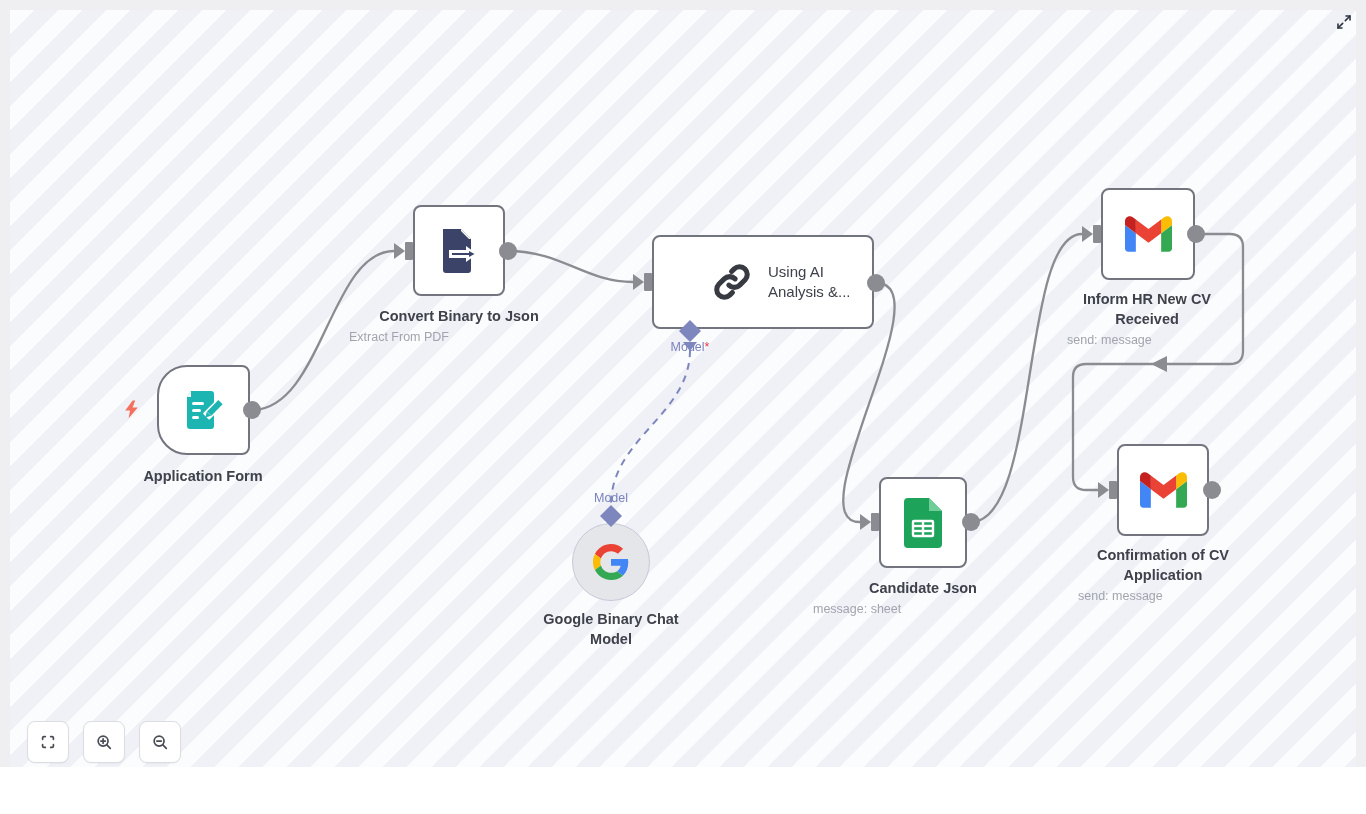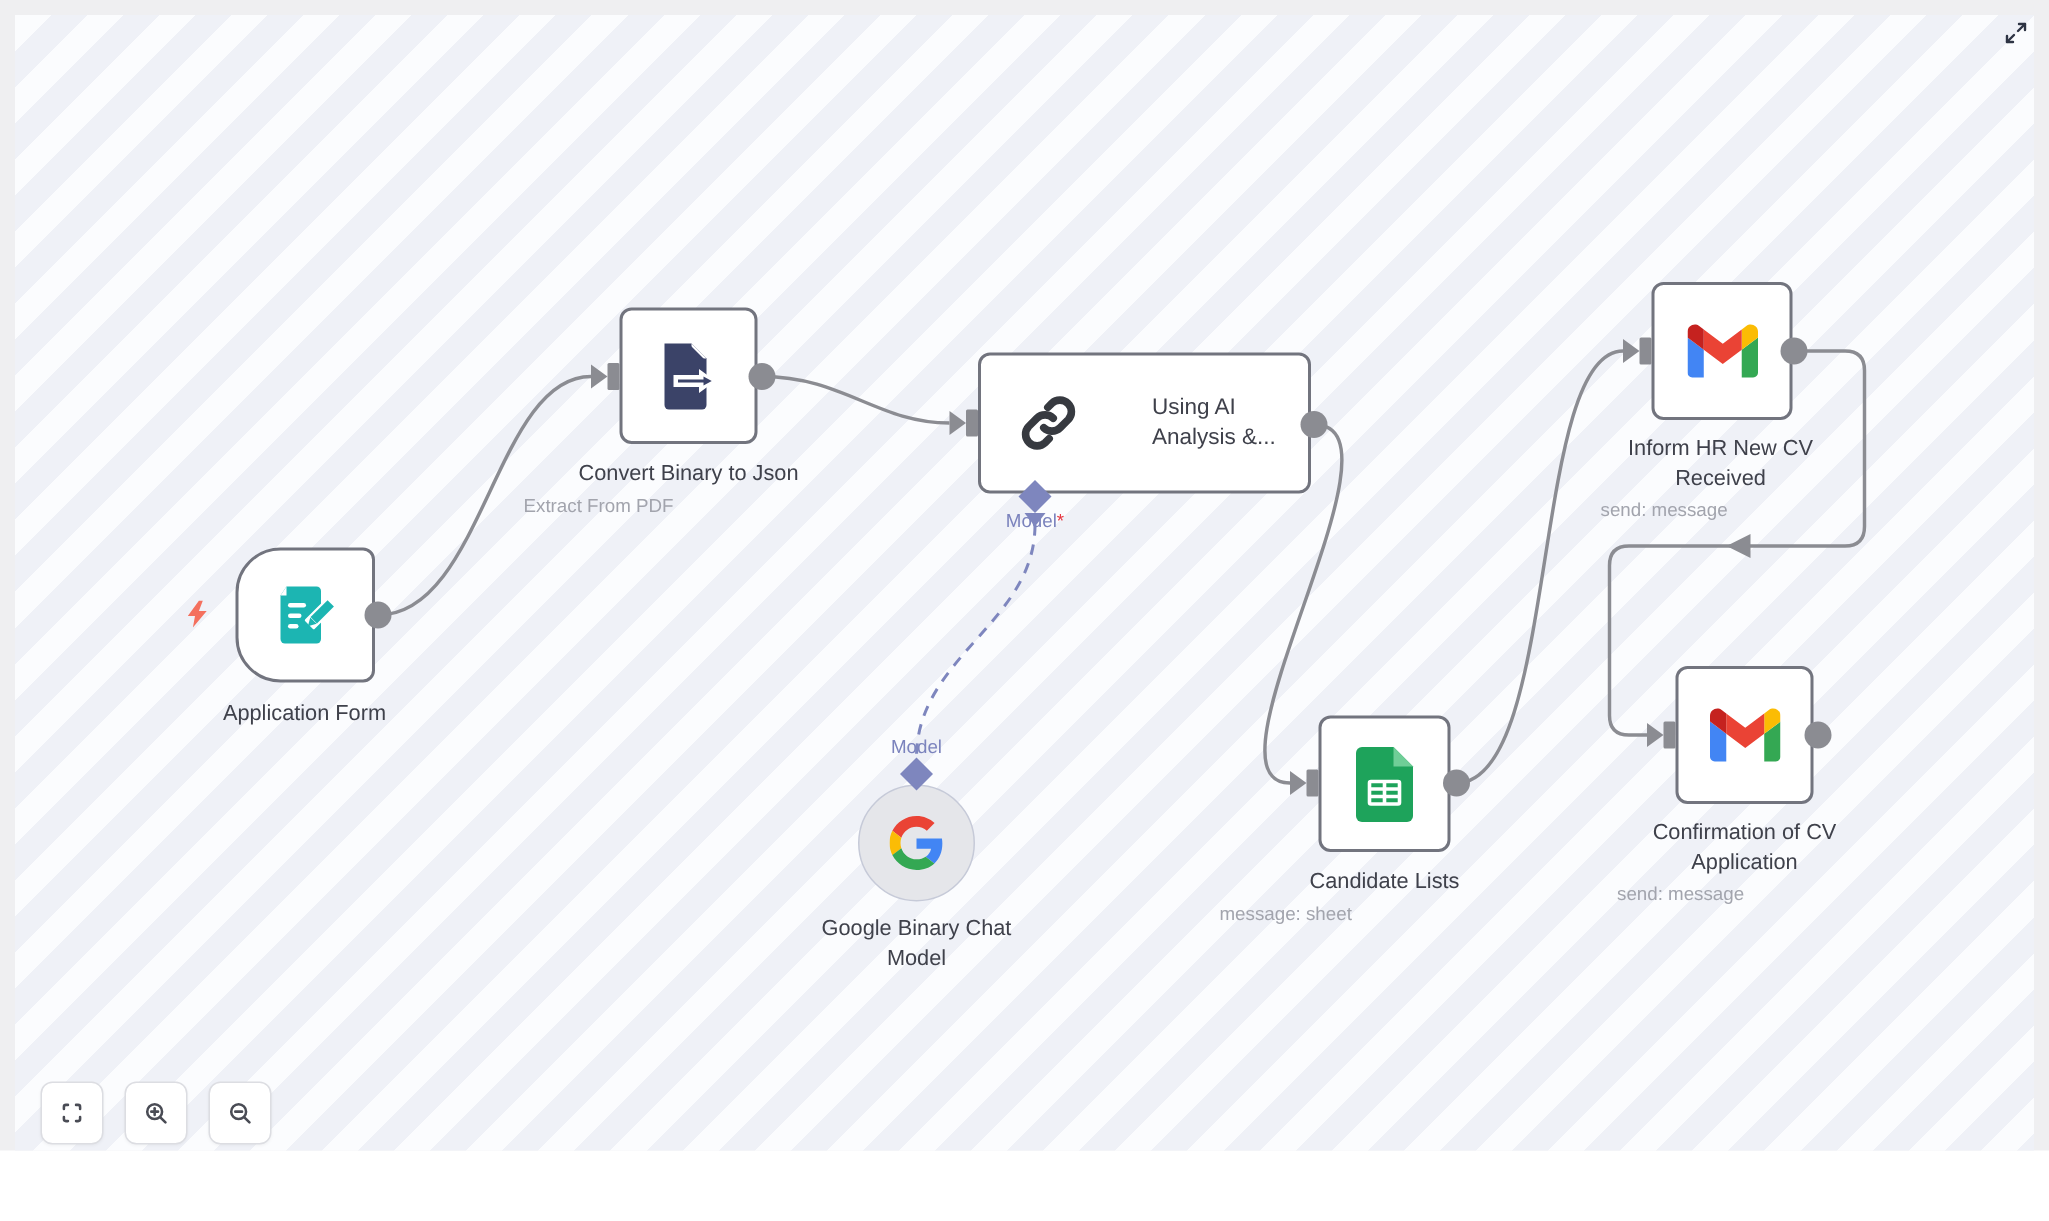--- a/index.html
+++ b/index.html
@@ -16,26 +16,26 @@
     position:absolute;left:10px;top:10px;width:1346px;height:757px;
     background:repeating-linear-gradient(135deg,#fbfcfe 0px,#fbfcfe 17px,#eff1f7 17px,#eff1f7 34px);
   }
   .node{
     position:absolute;box-sizing:border-box;background:#ffffff;
     border:2px solid #72747e;border-radius:8px;
     display:flex;align-items:center;justify-content:center;
   }
   .node.trigger{border-radius:30px 8px 8px 30px;}
   .node.circle{border-radius:50%;background:#e5e6ea;border:1.5px solid #c6cad8;}
-  .node.wide{justify-content:space-between;padding-left:24px;gap:15px;}
+  .node.wide{justify-content:flex-end;padding-left:24px;gap:15px;}
   .node-inner-title{
     width:104px;font-size:15px;font-weight:500;color:#3f414b;line-height:1.35;
   }
   .nlabel{
-    position:absolute;text-align:center;font-size:14.5px;font-weight:400;
+    position:absolute;text-align:center;font-size:14.5px;font-weight:700;
     color:#3f414b;line-height:1.4;
   }
   .nsub{
     position:absolute;text-align:left;font-size:12.5px;font-weight:400;
     color:#a2a4ad;line-height:1.3;
   }
   .port-label{
     position:absolute;text-align:center;font-size:12.5px;font-weight:400;
     color:#7b83bd;width:100px;
   }
@@ -148,21 +148,21 @@
   </svg>
 </div>
 
 <div class="nlabel" style="left:93px;top:466px;width:220px;">Application Form</div>
 
 <div class="nlabel" style="left:349px;top:306px;width:220px;">Convert Binary to Json</div>
 <div class="nsub" style="left:349px;top:329px;width:220px;">Extract From PDF</div>
 
 <div class="nlabel" style="left:526px;top:609px;width:170px;">Google Binary Chat Model</div>
 
-<div class="nlabel" style="left:813px;top:578px;width:220px;">Candidate Lists</div>
+<div class="nlabel" style="left:813px;top:578px;width:220px;">Candidate Json</div>
 <div class="nsub" style="left:813px;top:601px;width:220px;">message: sheet</div>
 
 <div class="nlabel" style="left:1067px;top:289px;width:160px;">Inform HR New CV Received</div>
 <div class="nsub" style="left:1067px;top:332px;width:160px;">send: message</div>
 
 <div class="nlabel" style="left:1078px;top:545px;width:170px;">Confirmation of CV Application</div>
 <div class="nsub" style="left:1078px;top:588px;width:170px;">send: message</div>
 
 <div class="port-label" style="left:640px;top:340px;"><span>Model</span><span class="req">*</span></div>
 <div class="port-label" style="left:561px;top:491px;">Model</div>

